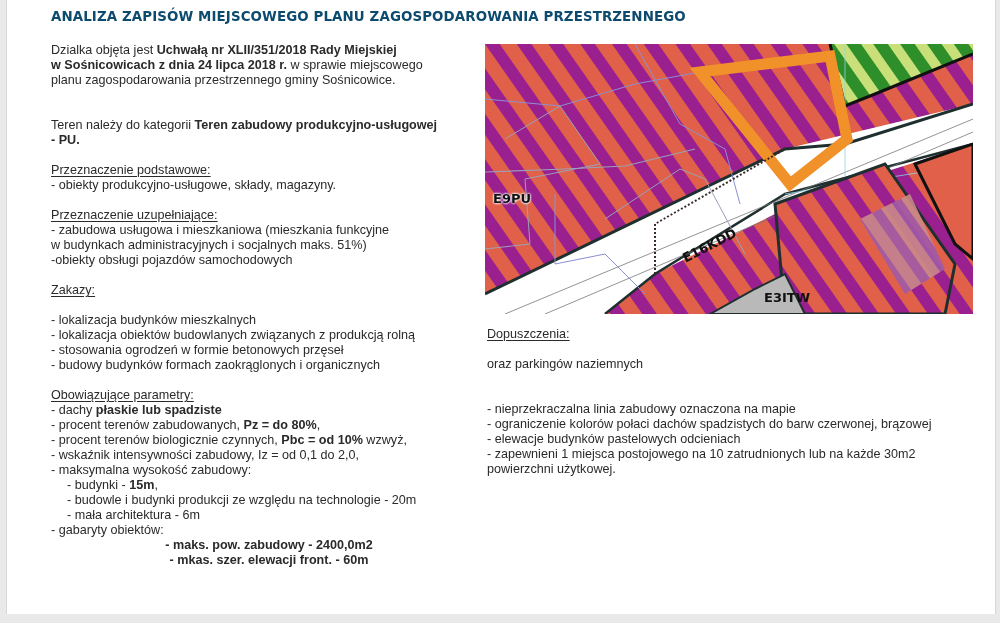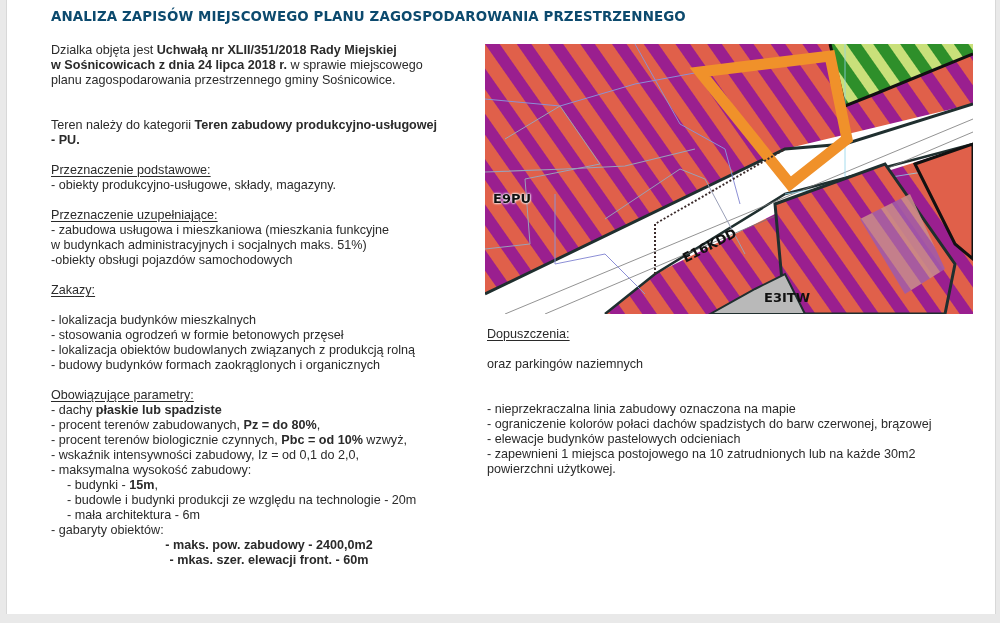--- a/index.html
+++ b/index.html
@@ -64,22 +64,22 @@
 
   <p class="heading">Przeznaczenie uzupełniające:</p>
   <p>- zabudowa usługowa i mieszkaniowa (mieszkania funkcyjne</p>
   <p>w budynkach administracyjnych i socjalnych maks. 51%)</p>
   <p>-obiekty obsługi pojazdów samochodowych</p>
   <div class="gap"></div>
 
   <p class="heading">Zakazy:</p>
   <div class="gap"></div>
   <p>- lokalizacja budynków mieszkalnych</p>
+  <p>- lokalizacja obiektów budowlanych związanych z produkcją rolną</p>
   <p>- stosowania ogrodzeń w formie betonowych przęseł</p>
-  <p>- lokalizacja obiektów budowlanych związanych z produkcją rolną</p>
   <p>- budowy budynków formach zaokrąglonych i organicznych</p>
   <div class="gap"></div>
 
   <p class="heading">Obowiązujące parametry:</p>
   <p><span>- dachy </span><span class="b">płaskie lub spadziste</span></p>
   <p><span>- procent terenów zabudowanych, </span><span class="b">Pz = do 80%</span><span>,</span></p>
   <p><span>- procent terenów biologicznie czynnych, </span><span class="b">Pbc = od 10%</span><span> wzwyż,</span></p>
   <p>- wskaźnik intensywności zabudowy, Iz = od 0,1 do 2,0,</p>
   <p>- maksymalna wysokość zabudowy:</p>
   <p class="indent"><span>- budynki - </span><span class="b">15m</span><span>,</span></p>

